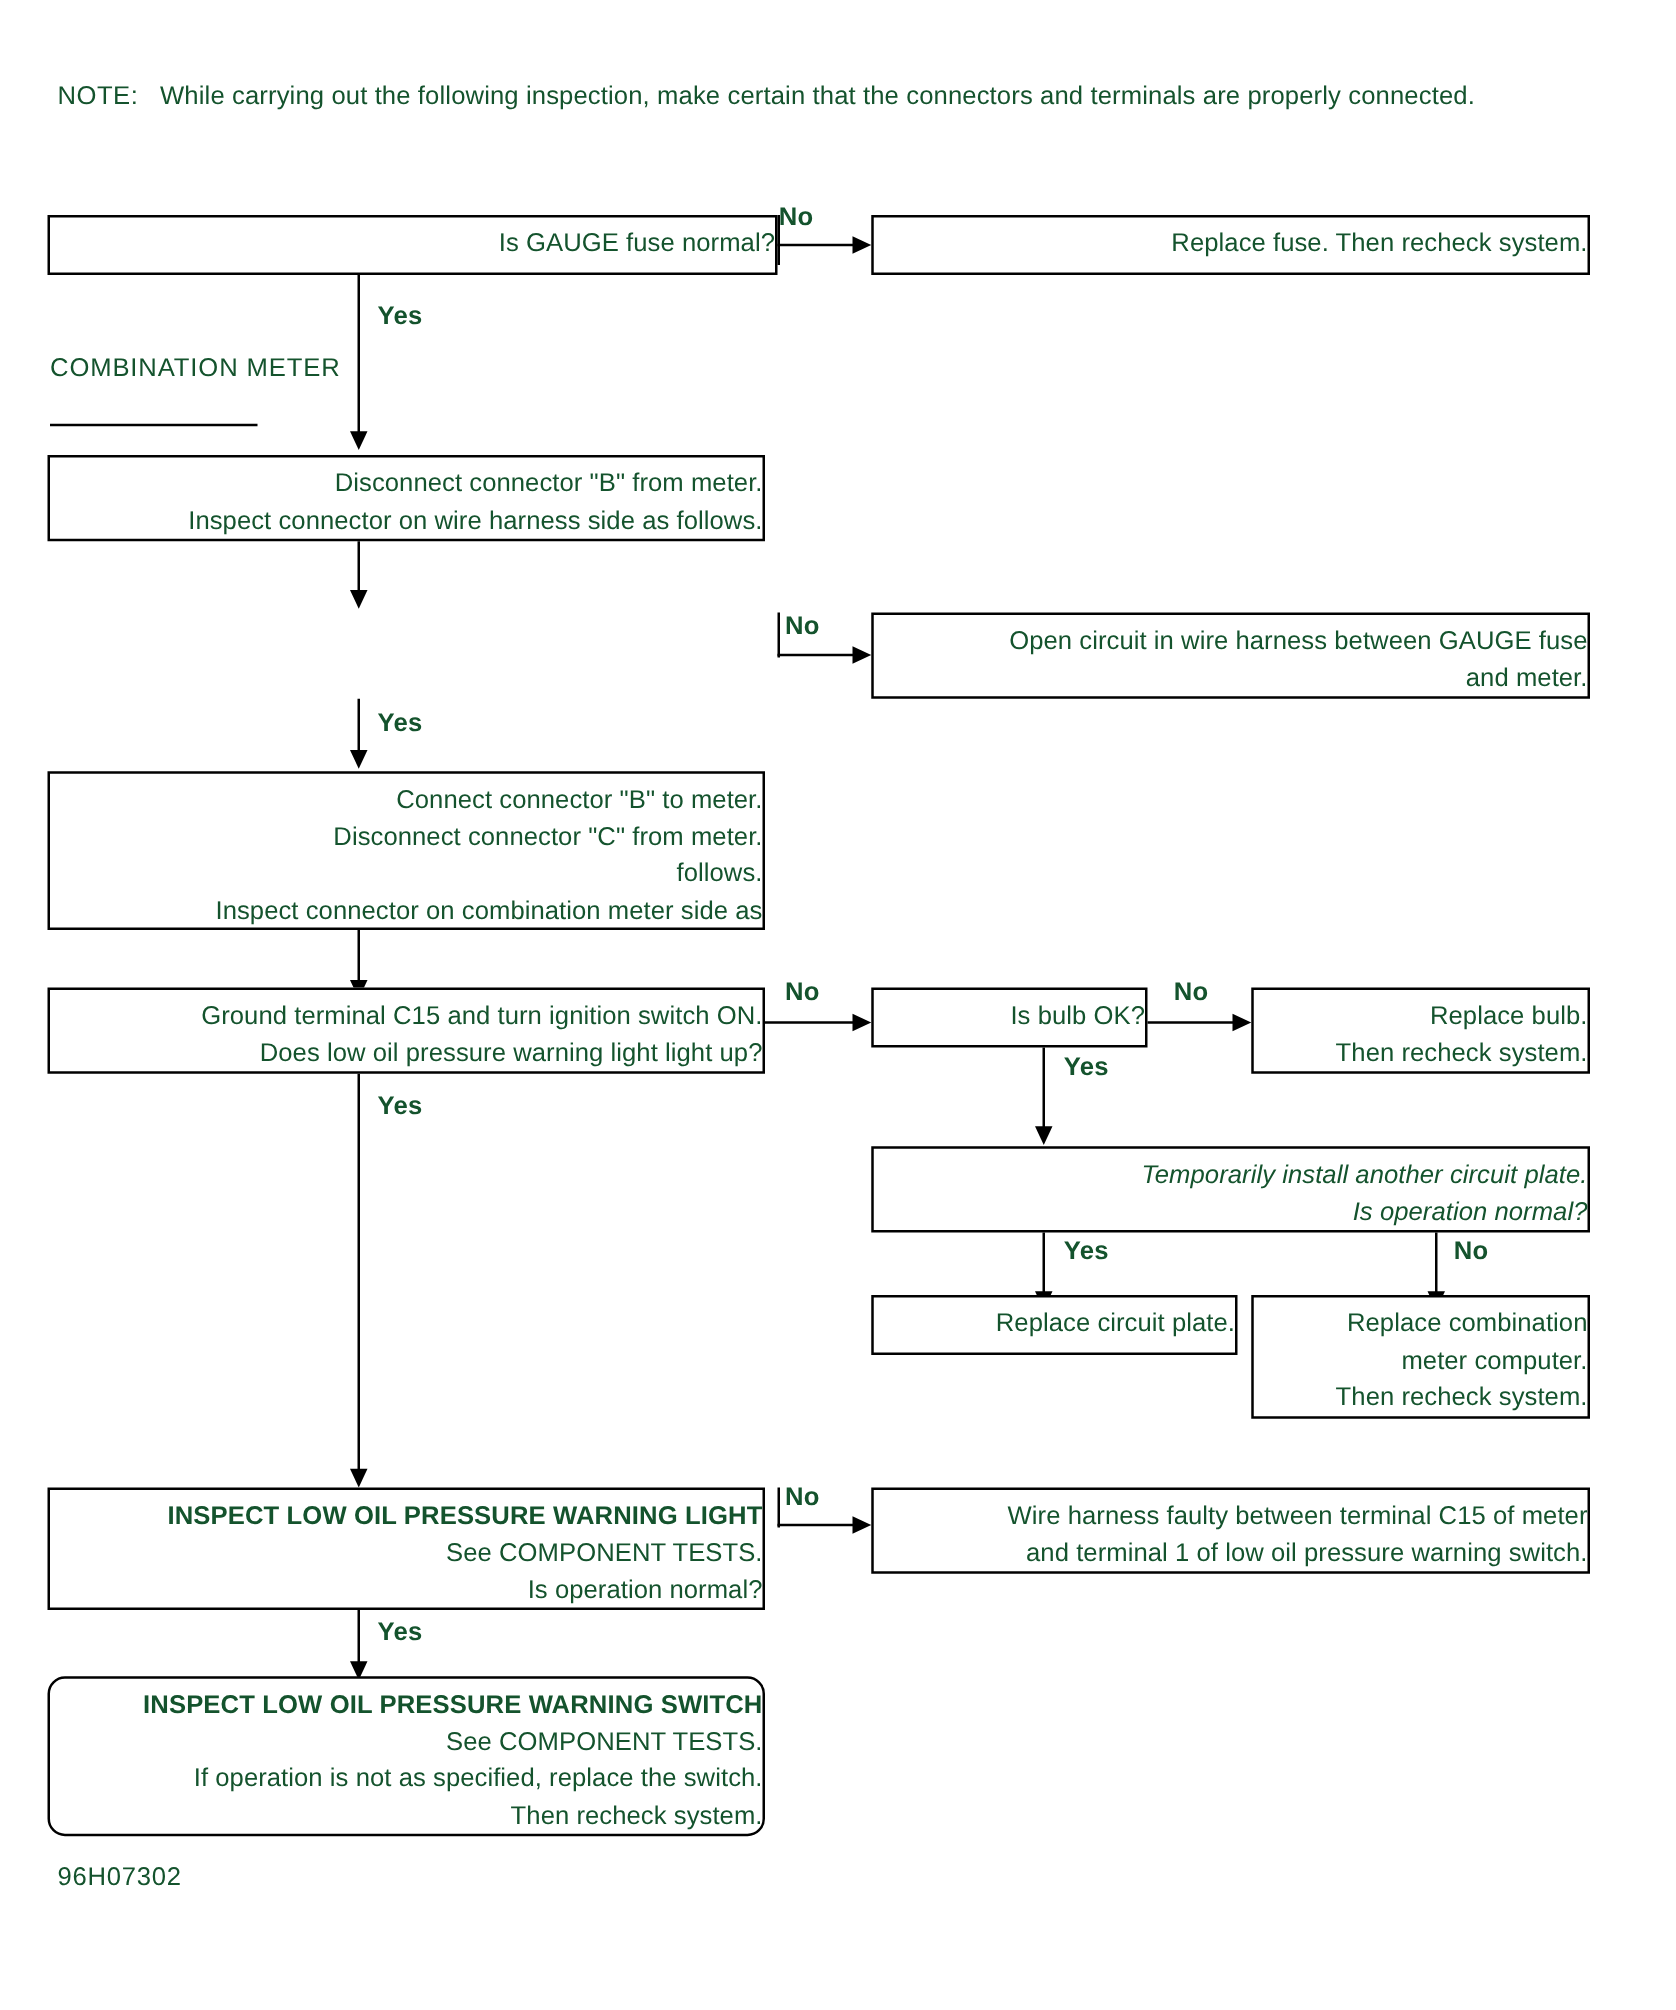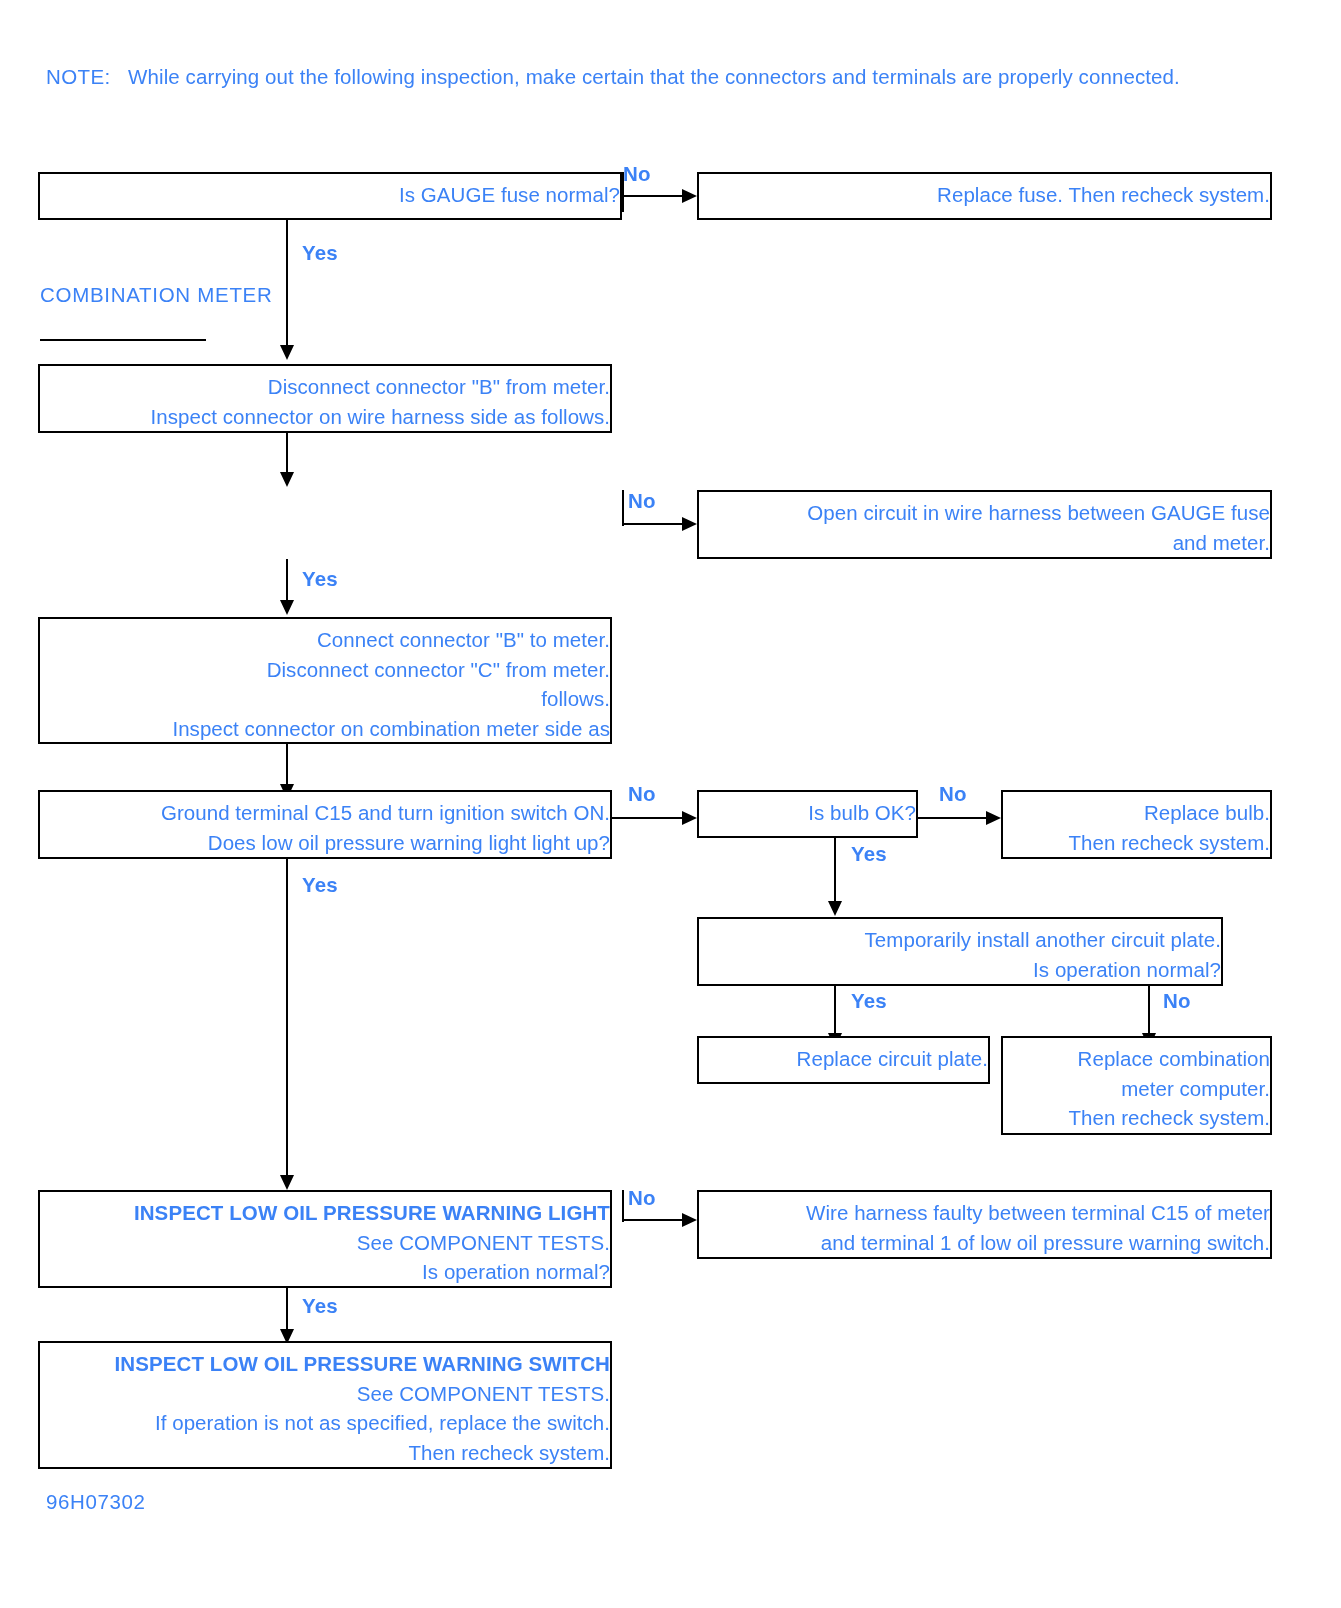--- a/index.html
+++ b/index.html
@@ -6,21 +6,21 @@
     margin: 0;
     padding: 0;
     background: #ffffff;
   }
   #page {
     position: relative;
     width: 1341px;
     height: 1608px;
     background: #ffffff;
     font-family: "Liberation Sans", sans-serif;
-    color: #3b82f6;
+    color: #14532d;
     overflow: hidden;
   }
   .note {
     position: absolute;
     left: 46px;
     top: 62px;
     width: 1215px;
     font-size: 20.5px;
     line-height: 30px;
     letter-spacing: 0.1px;
@@ -179,21 +179,21 @@
   </div>
 
   <div class="label" style="left:851px; top:843px;">Yes</div>
   <div class="vline" style="left:834px; top:838px; height:68px;"></div>
   <div class="arrowdown" style="left:827.7px; top:901px;"></div>
 
   <div class="label" style="left:302px; top:874px;">Yes</div>
   <div class="vline" style="left:286px; top:859px; height:320px;"></div>
   <div class="arrowdown" style="left:279.7px; top:1175px;"></div>
 
-  <div class="box" style="left:697px; top:917px; width:526px; height:69px;">
+  <div class="box" style="left:697px; top:917px; width:575px; height:69px;font-style:italic;">
     <span class="ln">Temporarily install another circuit plate.</span>
     <span class="ln">Is operation normal?</span>
   </div>
 
   <div class="label" style="left:851px; top:990px;">Yes</div>
   <div class="vline" style="left:834px; top:986px; height:52px;"></div>
   <div class="arrowdown" style="left:827.7px; top:1033px;"></div>
 
   <div class="label" style="left:1163px; top:990px;">No</div>
   <div class="vline" style="left:1148px; top:986px; height:52px;"></div>
@@ -222,21 +222,21 @@
 
   <div class="box" style="left:697px; top:1190px; width:575px; height:69px;">
     <span class="ln">Wire harness faulty between terminal C15 of meter</span>
     <span class="ln">and terminal 1 of low oil pressure warning switch.</span>
   </div>
 
   <div class="label" style="left:302px; top:1295px;">Yes</div>
   <div class="vline" style="left:286px; top:1288px; height:44px;"></div>
   <div class="arrowdown" style="left:279.7px; top:1329px;"></div>
 
-  <div class="box" style="left:38px; top:1341px; width:574px; height:128px;">
+  <div class="box" style="left:38px; top:1341px; width:574px; height:128px;border-radius:14px;">
     <span class="ln bold">INSPECT LOW OIL PRESSURE WARNING SWITCH</span>
     <span class="ln">See COMPONENT TESTS.</span>
     <span class="ln">If operation is not as specified, replace the switch.</span>
     <span class="ln">Then recheck system.</span>
   </div>
 
   <div class="figid">96H07302</div>
 
 </div>
 

